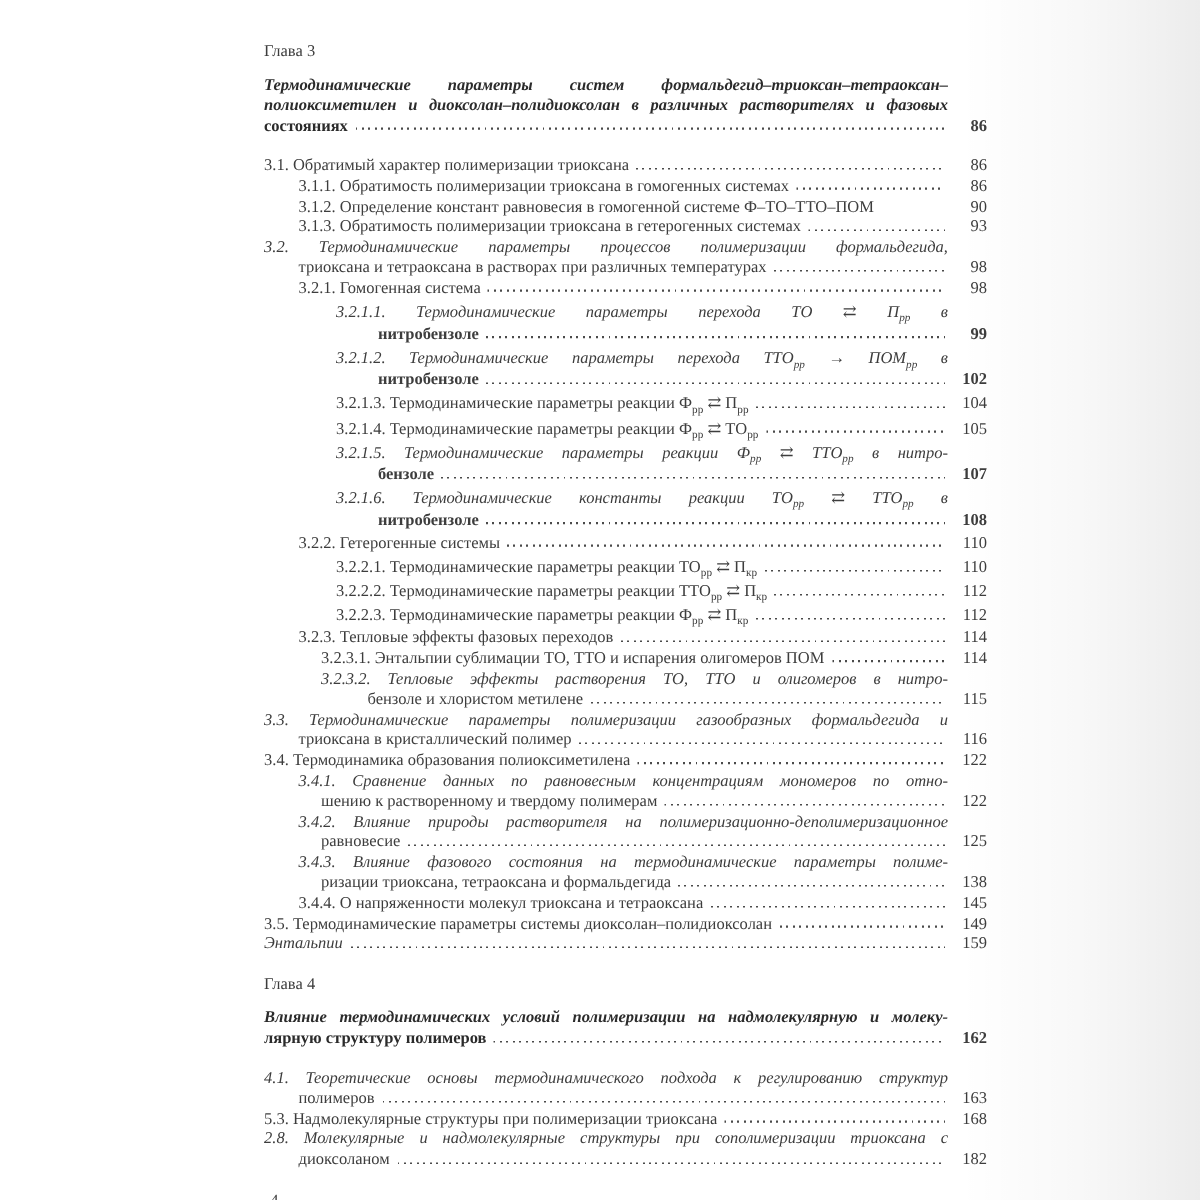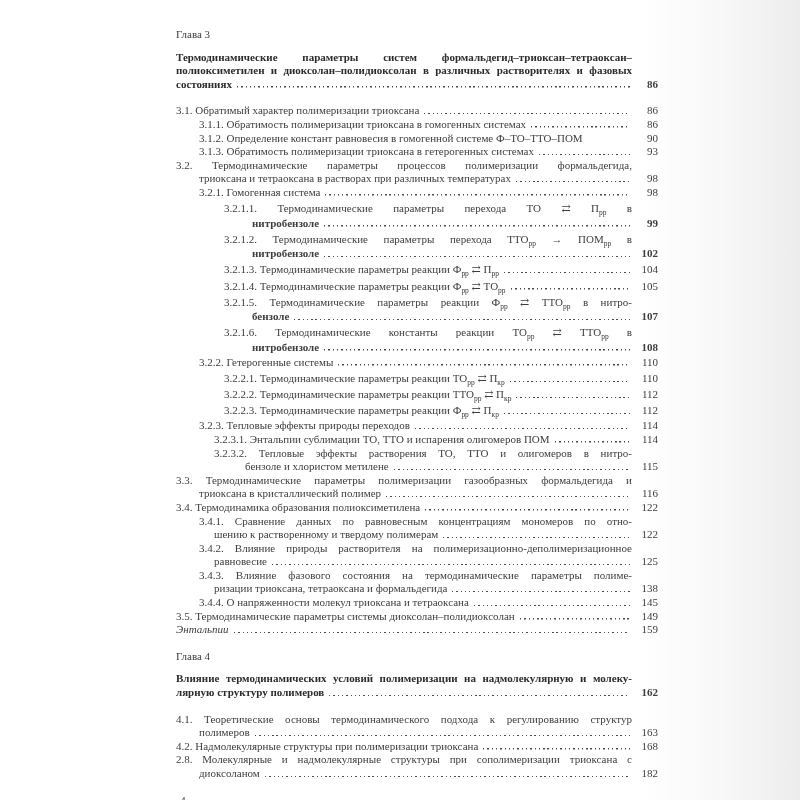--- a/index.html
+++ b/index.html
@@ -26,20 +26,21 @@
   .chapter-label:first-child{margin-top:0;}
   .entry{margin:0;}
   .entry.title{font-weight:bold;color:#2b2b2b;margin-bottom:13px;}
   .entry.italic .txt, .entry.italic .fill{font-style:italic;}
   .line{min-height:13.6px;}
   
   .fill{
     text-align:justify;
     text-align-last:justify;
     padding-right:26px;
+    font-style:italic;
   }
   
   .row{display:flex;align-items:baseline;}
   .txt{white-space:nowrap;}
   .leader{
     flex:1 1 auto;
     height:8px;
     margin:0 2px 0 5px;
     background:repeating-linear-gradient(to right,#4a4a4a 0 1.3px,transparent 1.3px 4.3px) left bottom / 100% 1.5px no-repeat;
   }
@@ -184,21 +185,21 @@
       </div>
       <div class="entry lv3 gap">
         <div class="line row">
           <span class="txt">3.2.2.3. Термодинамические параметры реакции Ф<sub>рр</sub> ⇄ П<sub>кр</sub></span>
           <span class="leader"></span>
           <span class="pg">112</span>
         </div>
       </div>
       <div class="entry lv2">
         <div class="line row">
-          <span class="txt">3.2.3. Тепловые эффекты природы переходов</span>
+          <span class="txt">3.2.3. Тепловые эффекты фазовых переходов</span>
           <span class="leader"></span>
           <span class="pg">114</span>
         </div>
       </div>
       <div class="entry lv3t">
         <div class="line row">
           <span class="txt">3.2.3.1. Энтальпии сублимации ТО, ТТО и испарения олигомеров ПОМ</span>
           <span class="leader"></span>
           <span class="pg">114</span>
         </div>
@@ -283,21 +284,21 @@
       <div class="entry lv1">
         <div class="line fill">4.1. Теоретические основы термодинамического подхода к регулированию структур</div>
         <div class="line row cont">
           <span class="txt">полимеров</span>
           <span class="leader"></span>
           <span class="pg">163</span>
         </div>
       </div>
       <div class="entry lv1">
         <div class="line row">
-          <span class="txt">4.2. Надмолекулярные структуры при полимеризации триоксана</span>
+          <span class="txt">5.3. Надмолекулярные структуры при полимеризации триоксана</span>
           <span class="leader"></span>
           <span class="pg">168</span>
         </div>
       </div>
       <div class="entry lv1">
         <div class="line fill">2.8. Молекулярные и надмолекулярные структуры при сополимеризации триоксана с</div>
         <div class="line row cont">
           <span class="txt">диоксоланом</span>
           <span class="leader"></span>
           <span class="pg">182</span>

